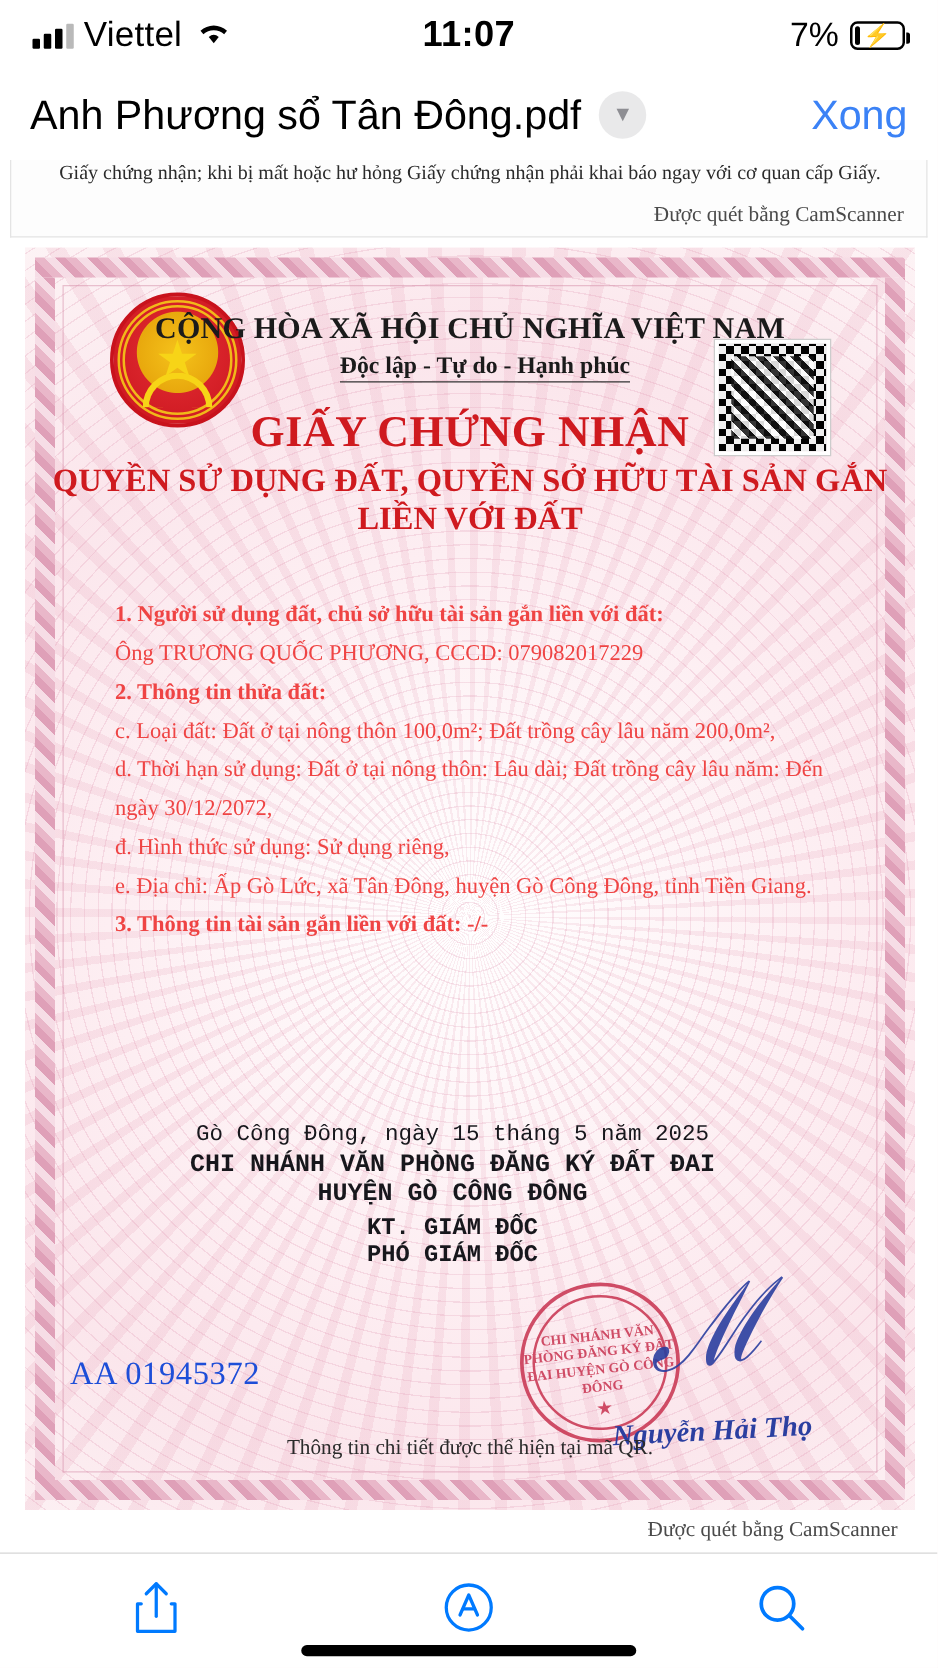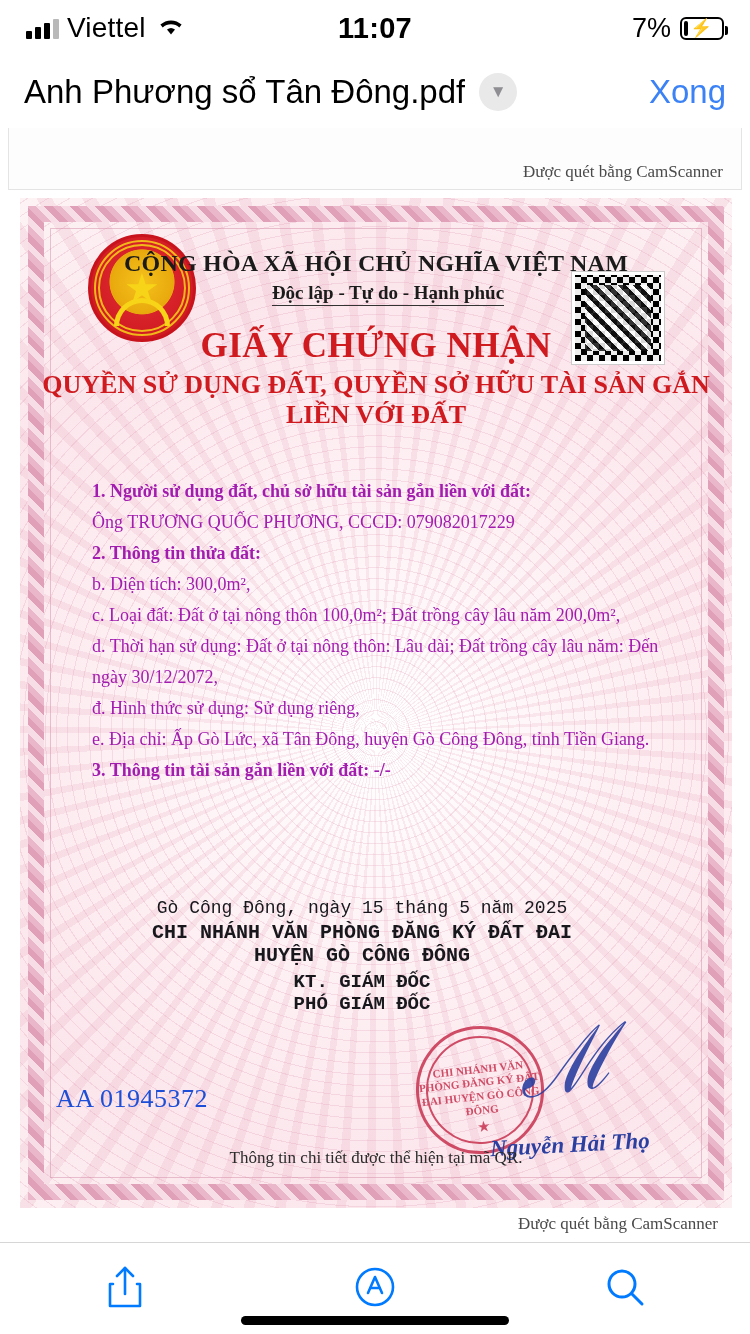--- a/index.html
+++ b/index.html
@@ -200,21 +200,21 @@
   .title2 {
     position:absolute; left:0; right:0; top: 172px;
     text-align:center;
     font-family:"Liberation Serif", serif;
     font-weight: 700; font-size: 26px; color:#cf1a1f;
   }
 
   .body-block {
     position:absolute; left: 72px; right: 40px; top: 278px;
     font-family:"Liberation Serif", serif;
-    font-size: 18px; color:#a21caf; line-height: 1.72;
+    font-size: 18px; color:#ef4444; line-height: 1.72;
   }
   .body-block .b { font-weight:700; }
   .row-split { display:flex; }
   .row-split .c1 { width: 330px; }
 
   .signblock {
     position:absolute; left: 0; right: 56px; top: 700px;
     text-align:center;
     font-family:Liberation Mono, monospace;
     color:#17171c;
@@ -327,20 +327,21 @@
 
   <div class="navbar">
     <span class="doc-title">Anh Phương sổ Tân Đông.pdf</span>
     <span class="chev">▼</span>
     <span class="nav-done">Xong</span>
   </div>
 
   <div class="docarea">
 
     <div class="prevpage">
+      <div class="prev-line">Giấy chứng nhận; khi bị mất hoặc hư hỏng Giấy chứng nhận phải khai báo ngay với cơ quan cấp Giấy.</div>
       <div class="prev-scan">Được quét bằng CamScanner</div>
     </div>
 
     <div class="cert">
       <div class="cert-border"></div>
       <div class="cert-inner-line"></div>
 
       <div class="cert-content">
 
         <div class="emblem">
@@ -356,21 +357,20 @@
         <div class="hdr-motto"><span>Độc lập - Tự do - Hạnh phúc</span></div>
 
         <div class="title1">GIẤY CHỨNG NHẬN</div>
         <div class="title2">QUYỀN SỬ DỤNG ĐẤT, QUYỀN SỞ HỮU TÀI SẢN GẮN LIỀN VỚI ĐẤT</div>
 
         <div class="body-block">
           <div class="b">1. Người sử dụng đất, chủ sở hữu tài sản gắn liền với đất:</div>
           <div>Ông TRƯƠNG QUỐC PHƯƠNG, CCCD: 079082017229</div>
           <div class="b">2. Thông tin thửa đất:</div>
           <div class="row-split">
-            <div>b. Diện tích: 300,0m²,</div>
           </div>
           <div>c. Loại đất: Đất ở tại nông thôn 100,0m²; Đất trồng cây lâu năm 200,0m²,</div>
           <div>d. Thời hạn sử dụng: Đất ở tại nông thôn: Lâu dài; Đất trồng cây lâu năm: Đến ngày 30/12/2072,</div>
           <div>đ. Hình thức sử dụng: Sử dụng riêng,</div>
           <div>e. Địa chỉ: Ấp Gò Lức, xã Tân Đông, huyện Gò Công Đông, tỉnh Tiền Giang.</div>
           <div class="b">3. Thông tin tài sản gắn liền với đất: -/-</div>
         </div>
 
         <div class="signblock">
           <div class="ln1">Gò Công Đông, ngày 15 tháng 5 năm 2025</div>

